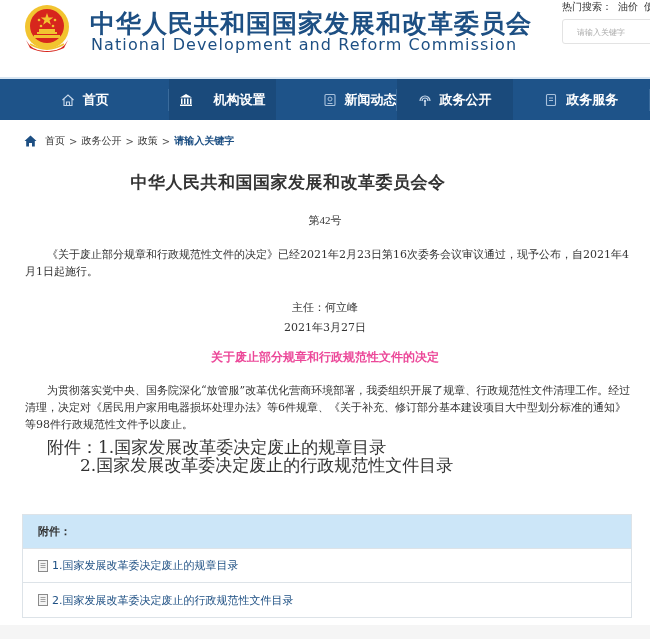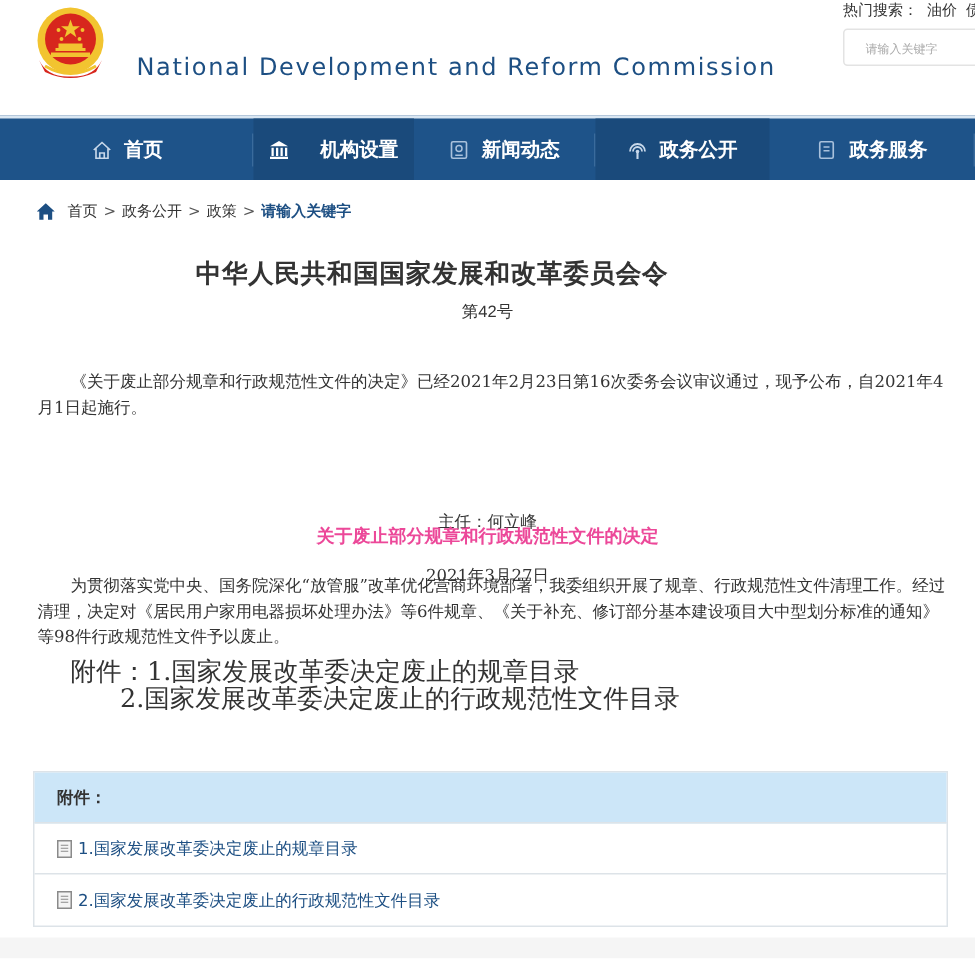--- a/index.html
+++ b/index.html
@@ -27,26 +27,26 @@
 
   
   .breadcrumb { position: absolute; left: 24px; top: 134px; font-size: 10px; color: #333; display: flex; align-items: center; white-space: nowrap; }
   .breadcrumb .home-ico { width: 13px; height: 12px; margin-right: 8px; }
   .breadcrumb .sep { margin: 0 4px; color: #555; }
   .breadcrumb .current { color: #1d4f83; font-weight: bold; }
   .breadcrumb a { color: #333; text-decoration: none; }
 
   
   .art-title { position: absolute; left: 0; width: 576px; top: 171px; text-align: center; font-size: 17px; font-weight: bold; color: #333; letter-spacing: 0.5px; }
-  .order-no { position: absolute; left: 0; width: 650px; top: 200px; text-align: center; font-size: 11px; color: #333; font-family: Liberation Sans, sans-serif; }
+  .order-no { position: absolute; left: 0; width: 650px; top: 213px; text-align: center; font-size: 11px; color: #333; font-family: Liberation Serif, serif; }
   .para { position: absolute; left: 25px; width: 610px; font-size: 11px; line-height: 17px; color: #333; font-family: "DejaVu Serif", "Liberation Serif", serif; text-indent: 22px; }
   .p1 { top: 246px; }
-  .sig { position: absolute; left: 0; width: 650px; text-align: center; font-size: 11px; color: #333; font-family: "DejaVu Serif", "Liberation Serif", serif; margin-top: 40px; }
+  .sig { position: absolute; left: 0; width: 650px; text-align: center; font-size: 11px; color: #333; font-family: "DejaVu Serif", "Liberation Serif", serif; }
   .sig1 { top: 300px; }
-  .sig2 { top: 336px; }
+  .sig2 { top: 320px; }
   .sub-title { position: absolute; left: 0; width: 650px; top: 349px; text-align: center; font-size: 12px; font-weight: bold; color: #ec4899; }
   .p2 { top: 382px; }
   .attach-line { position: absolute; font-size: 17px; color: #333; font-family: "DejaVu Serif", "Liberation Serif", serif; white-space: nowrap; }
   .al1 { left: 47px; top: 436px; }
   .al2 { left: 80px; top: 454px; }
 
   
   .attach-panel { position: absolute; left: 22px; top: 514px; width: 610px; border: 1px solid #dde3e8; background: #fff; }
   .attach-head { height: 34px; background: #cce6f8; display: flex; align-items: center; padding-left: 15px; font-size: 11px; font-weight: bold; color: #333; border-bottom: 1px solid #dde3e8; }
   .attach-row { height: 34px; display: flex; align-items: center; padding-left: 15px; font-size: 11px; color: #1d4f83; border-bottom: 1px solid #dde3e8; cursor: pointer; }
@@ -65,20 +65,21 @@
     <circle cx="17" cy="16" r="1.3" fill="#f2c430"></circle>
     <circle cx="33" cy="16" r="1.3" fill="#f2c430"></circle>
     <circle cx="19" cy="22" r="1.3" fill="#f2c430"></circle>
     <circle cx="31" cy="22" r="1.3" fill="#f2c430"></circle>
     <rect x="15" y="28" width="20" height="2" fill="#f2c430"></rect>
     <rect x="17" y="25" width="16" height="3" fill="#f2c430"></rect>
     <rect x="12" y="31" width="26" height="3" fill="#f2c430"></rect>
     <path d="M4 36 Q10 48 25 47 Q40 48 46 36 L42 44 Q25 52 8 44 Z" fill="#d7261d"></path>
     <path d="M8 40 Q25 50 42 40" stroke="#f2c430" stroke-width="2" fill="none"></path>
   </svg>
+  <div class="title-cn">中华人民共和国国家发展和改革委员会</div>
   <div class="title-en">National Development and Reform Commission</div>
   <div class="hot-search">
     <span>热门搜索：</span><span>油价</span><span>债</span>
   </div>
   <div class="search-box">
     <input type="text" placeholder="请输入关键字" style="">
   </div>
 </div>
 
 <div class="nav">
@@ -97,21 +98,21 @@
           <path d="M1 4.5 L7 1 L13 4.5 Z" fill="#fff"></path>
           <rect x="2" y="5.5" width="1.5" height="5.5" fill="#fff"></rect>
           <rect x="5" y="5.5" width="1.5" height="5.5" fill="#fff"></rect>
           <rect x="8" y="5.5" width="1.5" height="5.5" fill="#fff"></rect>
           <rect x="11" y="5.5" width="1.5" height="5.5" fill="#fff"></rect>
           <rect x="1" y="11.5" width="12" height="1.5" fill="#fff"></rect>
         </svg>
     </span>
     <span>机构设置</span>
   </div>
-  <div class="nav-item" style="width:125px;">
+  <div class="nav-item" style="width:125px;justify-content:flex-end;">
     <span class="ico">
       <svg viewBox="0 0 14 14">
           <rect x="2" y="1.5" width="10" height="11" rx="1" stroke="#a9c1dc" stroke-width="1.1" fill="none"></rect>
           <circle cx="7" cy="6" r="2" stroke="#a9c1dc" stroke-width="1" fill="none"></circle>
           <path d="M4.5 10.5 H9.5" stroke="#a9c1dc" stroke-width="1"></path>
         </svg>
     </span>
     <span>新闻动态</span>
     <span class="nav-sep"></span>
   </div>

